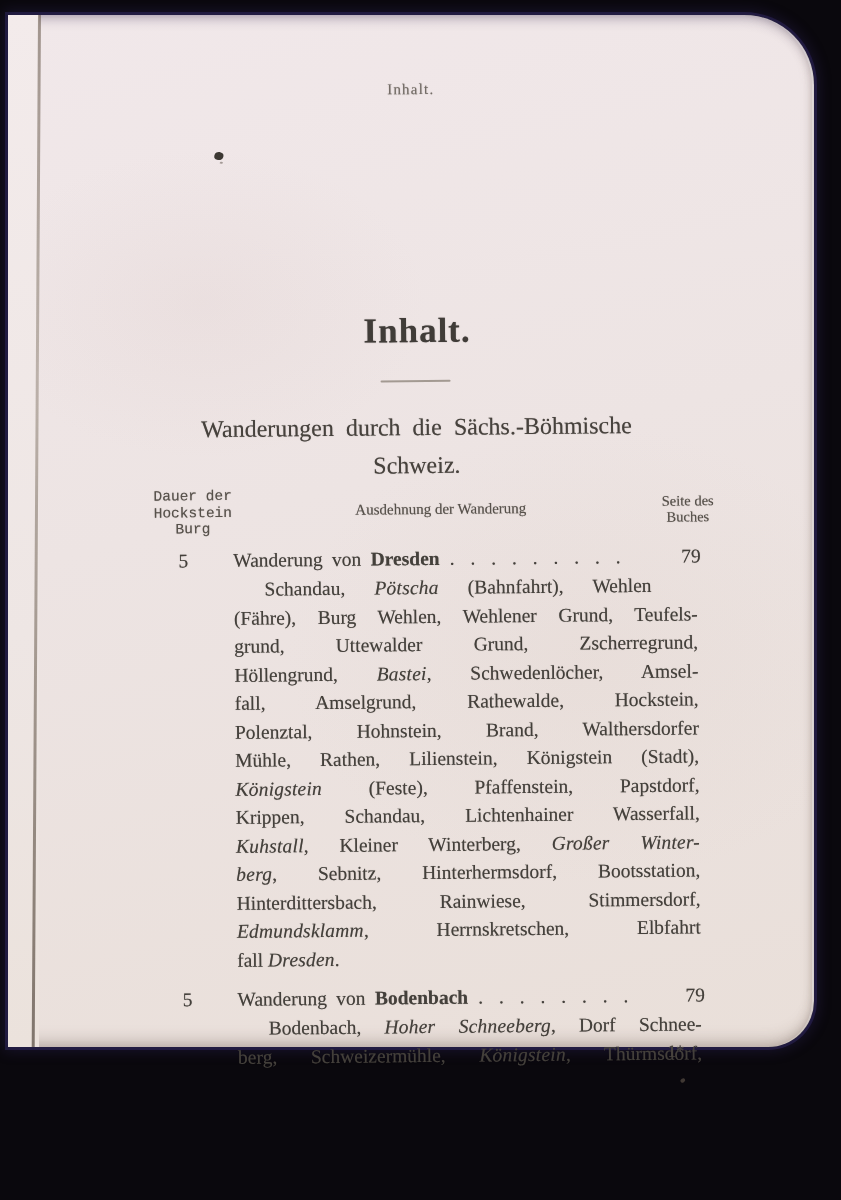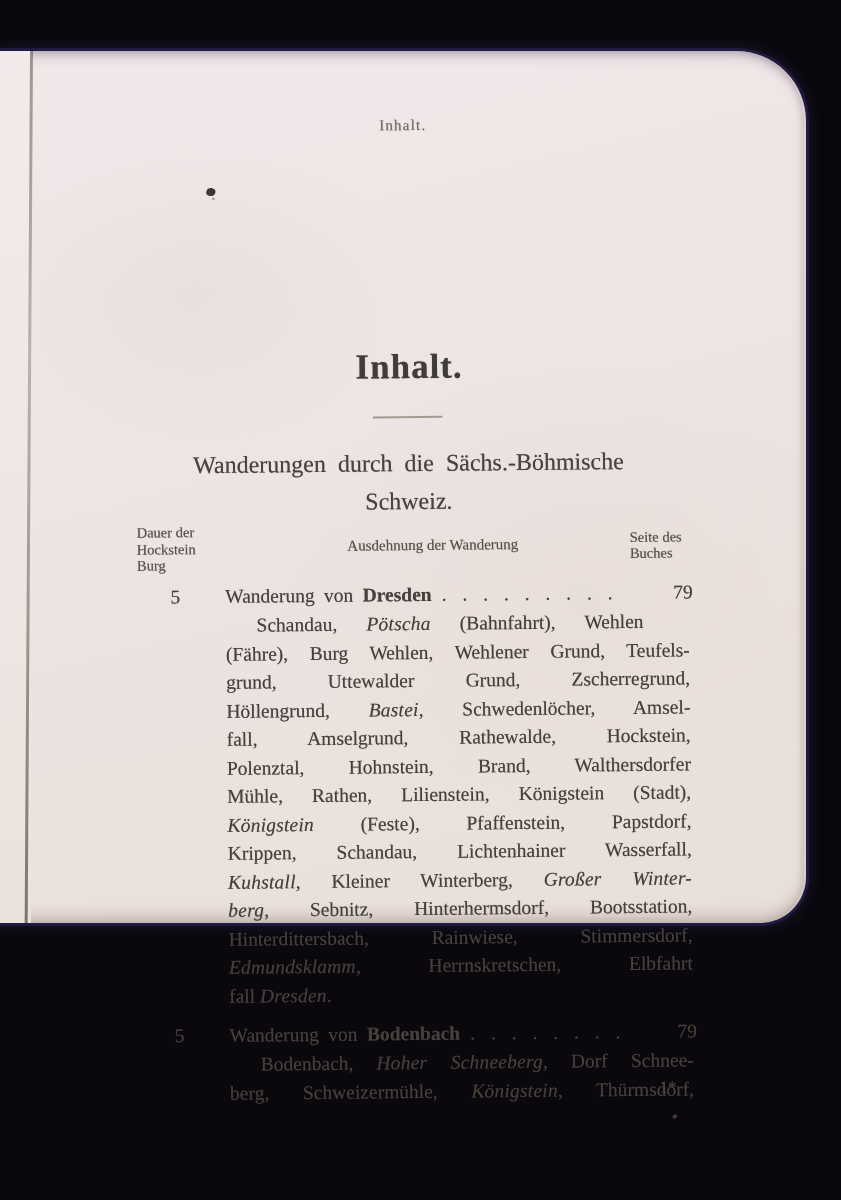--- a/index.html
+++ b/index.html
@@ -3,34 +3,33 @@
 <meta charset="utf-8">
 <style>
   html,body{margin:0;padding:0;width:841px;height:1200px;overflow:hidden;}
   body{
     background:#0a080d;
     font-family:"Liberation Serif","DejaVu Serif",serif;
     position:relative;
   }
   
   .spread{
-    position:absolute;left:0;top:15px;width:806px;height:872px;
+    position:absolute;left:8px;top:15px;width:806px;height:1032px;
     background-image:
       radial-gradient(ellipse 320px 220px at 24% 28%, rgba(216,196,194,.18), transparent 70%),
       radial-gradient(ellipse 420px 320px at 72% 62%, rgba(214,199,188,.16), transparent 72%),
       linear-gradient(166deg,#f1e8ea 0%,#ede4e3 45%,#e9dfd9 100%);
     border-radius:0 70px 46px 0;
     box-shadow:
       0 0 0 3px rgba(52,42,104,.45),
       0 0 14px 4px rgba(60,48,120,.30),
       inset 0 9px 14px -8px rgba(45,32,70,.45),
       inset 0 -12px 18px -10px rgba(70,52,45,.38),
       inset -2px 0 0 rgba(255,255,255,.45),
       inset -8px 0 12px -7px rgba(125,105,92,.35);
-    margin-top: 36px;
   }
   .left-page{
     position:absolute;left:0;top:0;bottom:0;width:31px;
     background:linear-gradient(180deg,#f3ebeb,#eee6e4 60%,#ebe2dc);
     border-right:0;
   }
   .gutter{
     position:absolute;left:30px;top:0;bottom:0;width:3px;
     background:linear-gradient(180deg,
       rgba(95,80,66,.55) 0%,rgba(110,95,78,.40) 35%,
@@ -60,23 +59,23 @@
   .title-rule{
     position:absolute;top:365px;left:375px;width:70px;height:2px;
     background:#a39a92;border-radius:1px;
   }
   .section-title{
     position:absolute;top:393px;left:133px;width:555px;margin:0;text-align:center;
     font-size:24px;font-weight:400;color:#47423d;line-height:38px;word-spacing:6px;
     text-shadow:0 0 .8px rgba(70,66,61,.6);
   }
   .col-head{position:absolute;color:#57514b;text-shadow:0 0 .8px rgba(87,81,75,.6);}
-  .col-duration{top:471px;left:138px;width:96px;font-size:14.5px;line-height:16.5px;}
+  .col-duration{top:471px;left:138px;width:96px;text-align:center;font-size:14.5px;line-height:16.5px;font-family:Liberation Mono, monospace;}
   .col-extent{top:486px;left:309px;width:250px;text-align:center;font-size:15px;line-height:17px;}
-  .col-pageref{top:480px;left:631px;width:100px;text-align:left;font-size:14.5px;line-height:16px;}
+  .col-pageref{top:480px;left:631px;width:100px;text-align:center;font-size:14.5px;line-height:16px;}
 
   
   .entries{position:absolute;top:528px;left:140px;width:576px;color:#44403b;
     text-shadow:0 0 .7px rgba(68,64,59,.55);}
   .entry + .entry{margin-top:9px;}
   .entry-head{display:flex;align-items:baseline;font-size:19.5px;line-height:31px;}
   .entry-days{flex:0 0 72px;text-align:center;}
   .entry-title{flex:0 0 auto;margin-left:14px;word-spacing:4.5px;white-space:nowrap;}
   .entry-title b{font-weight:700;}
   .dot-leader{flex:1 1 auto;overflow:hidden;white-space:nowrap;

